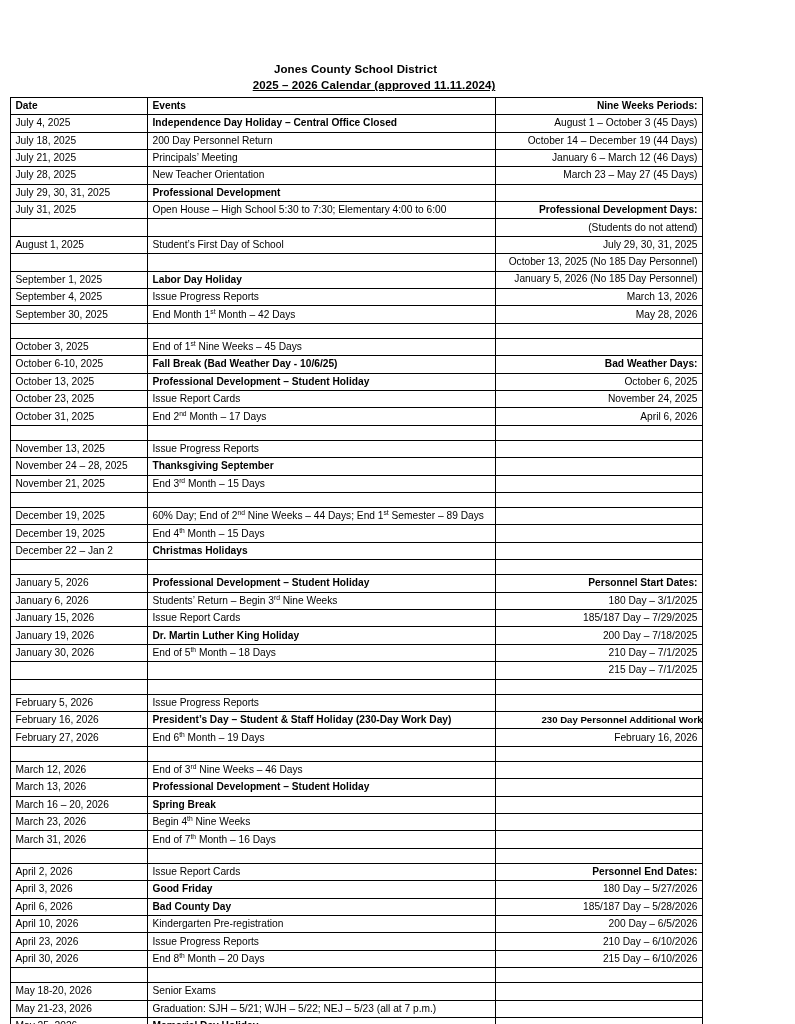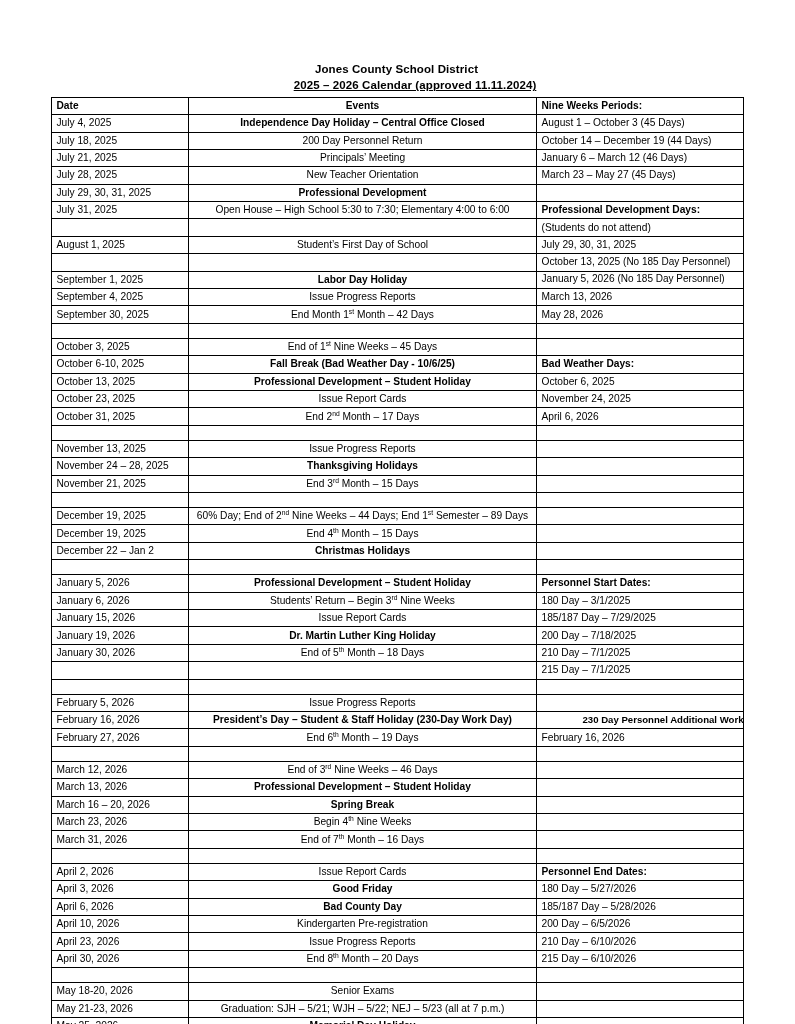--- a/index.html
+++ b/index.html
@@ -14,21 +14,20 @@
     font-family: "Liberation Sans", sans-serif;
     color: #000000;
     -webkit-font-smoothing: antialiased;
   }
   .page {
     position: relative;
     width: 711px;
     height: 1024px;
     box-sizing: border-box;
     background: #fff;
-    margin-left: 41px;
   }
   .title-block {
     text-align: center;
     padding-top: 62px;
     line-height: 1.25;
   }
   .title-line1 {
     font-size: 11.5px;
     font-weight: bold;
     letter-spacing: 0.1px;
@@ -57,22 +56,22 @@
     vertical-align: middle;
     height: 15.4px;
     overflow: hidden;
     white-space: nowrap;
   }
   col.c-date   { width: 137px; }
   col.c-events { width: 348px; }
   col.c-notes  { width: 207px; }
 
   td.date-cell   { font-size: 10.2px; }
-  td.events-cell { font-size: 10.2px; text-align: center; }
-  td.notes-cell  { font-size: 10.2px; }
+  td.events-cell { font-size: 10.2px; }
+  td.notes-cell  { font-size: 10.2px; text-align: right; }
 
   .b { font-weight: bold; }
   .hdr { font-weight: bold; }
   .sm { font-size: 10px; }
   tr.spacer td { height: 11px; }
   sup {
     font-size: 0.66em;
     vertical-align: super;
     line-height: 0;
   }
@@ -200,21 +199,21 @@
             <td class="events-cell">&nbsp;</td>
             <td class="notes-cell">&nbsp;</td>
           </tr>
           <tr>
             <td class="date-cell">November 13, 2025</td>
             <td class="events-cell">Issue Progress Reports</td>
             <td class="notes-cell">&nbsp;</td>
           </tr>
           <tr>
             <td class="date-cell">November 24 – 28, 2025</td>
-            <td class="events-cell b">Thanksgiving Holidays</td>
+            <td class="events-cell b">Thanksgiving September</td>
             <td class="notes-cell">&nbsp;</td>
           </tr>
           <tr>
             <td class="date-cell">November 21, 2025</td>
             <td class="events-cell">End 3<sup>rd</sup> Month – 15 Days</td>
             <td class="notes-cell">&nbsp;</td>
           </tr>
           <tr class="spacer">
             <td class="date-cell">&nbsp;</td>
             <td class="events-cell">&nbsp;</td>

